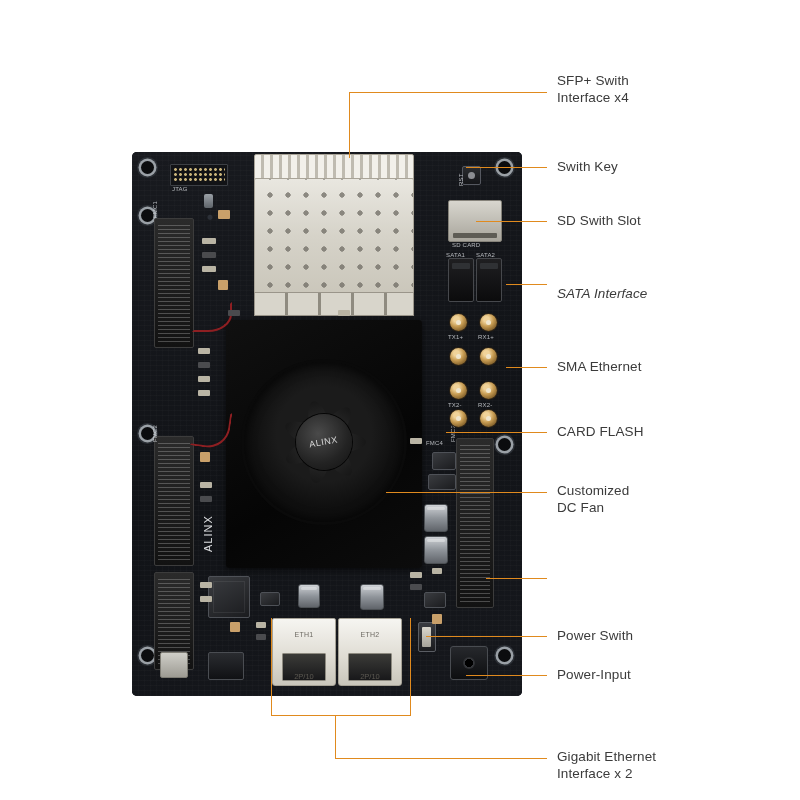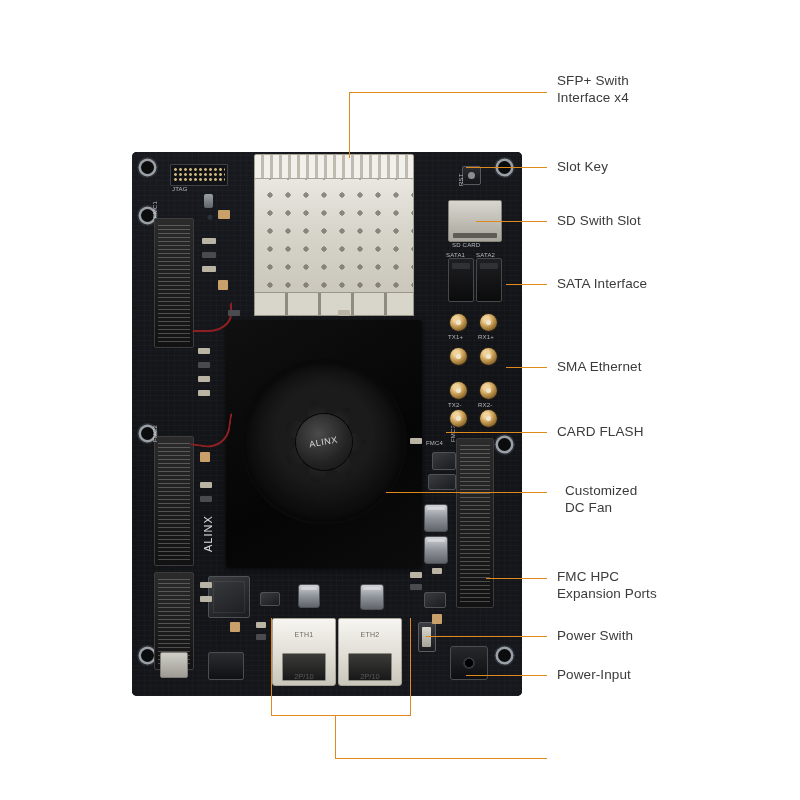--- a/index.html
+++ b/index.html
@@ -539,25 +539,25 @@
   <div class="leader h" style="left:466px; top:675px; width:81px;"></div>
 
   <div class="leader v" style="left:271px; top:618px; height:98px;"></div>
   <div class="leader h" style="left:271px; top:715px; width:140px;"></div>
   <div class="leader v" style="left:410px; top:618px; height:98px;"></div>
   <div class="leader v" style="left:335px; top:715px; height:44px;"></div>
   <div class="leader h" style="left:335px; top:758px; width:212px;"></div>
 
   <div class="callout" style="left:557px; top:72px;">SFP+ Swith
 Interface x4</div>
-  <div class="callout" style="left:557px; top:158px;">Slot Key</div>
+  <div class="callout" style="left:557px; top:158px;">Swith Key</div>
   <div class="callout" style="left:557px; top:212px;">SD Swith Slot</div>
-  <div class="callout" style="left:557px; top:275px;">SATA Interface</div>
+  <div class="callout" style="left:557px; top:285px;font-style:italic;">SATA Interface</div>
   <div class="callout" style="left:557px; top:358px;">SMA Ethernet</div>
   <div class="callout" style="left:557px; top:423px;">CARD FLASH</div>
-  <div class="callout" style="left:557px; top:482px;margin-left:8px;">Customized
+  <div class="callout" style="left:557px; top:482px;">Customized
 DC Fan</div>
-  <div class="callout" style="left:557px; top:568px;">FMC HPC
-Expansion Ports</div>
   <div class="callout" style="left:557px; top:627px;">Power Swith</div>
   <div class="callout" style="left:557px; top:666px;">Power-Input</div>
+  <div class="callout" style="left:557px; top:748px;">Gigabit Ethernet
+Interface x 2</div>
 
 </div>
 
 </body></html>

